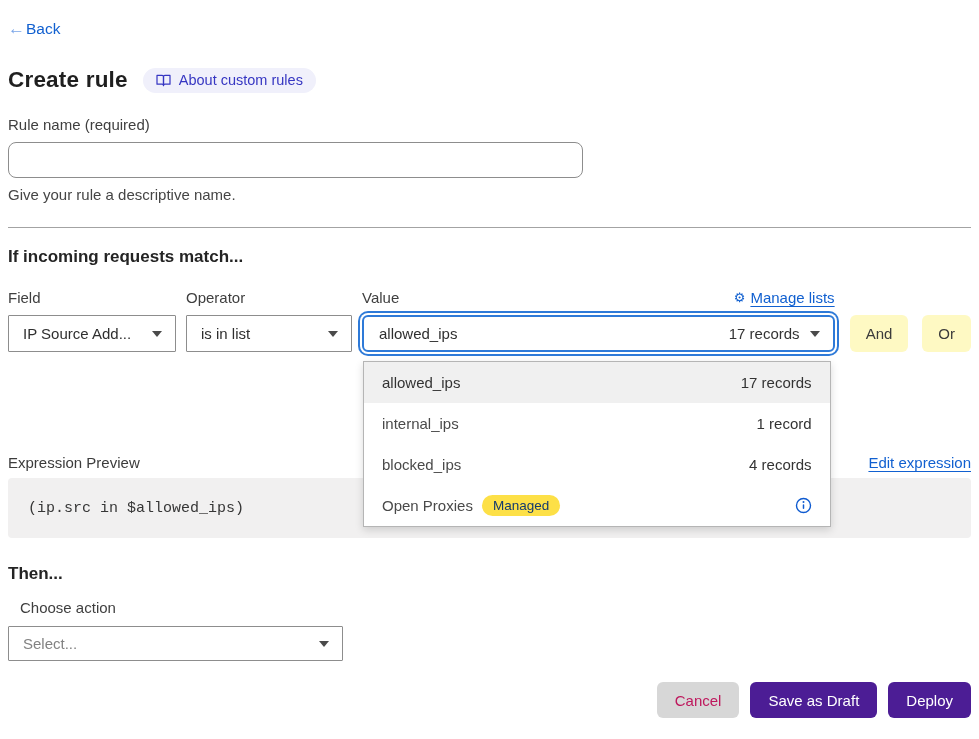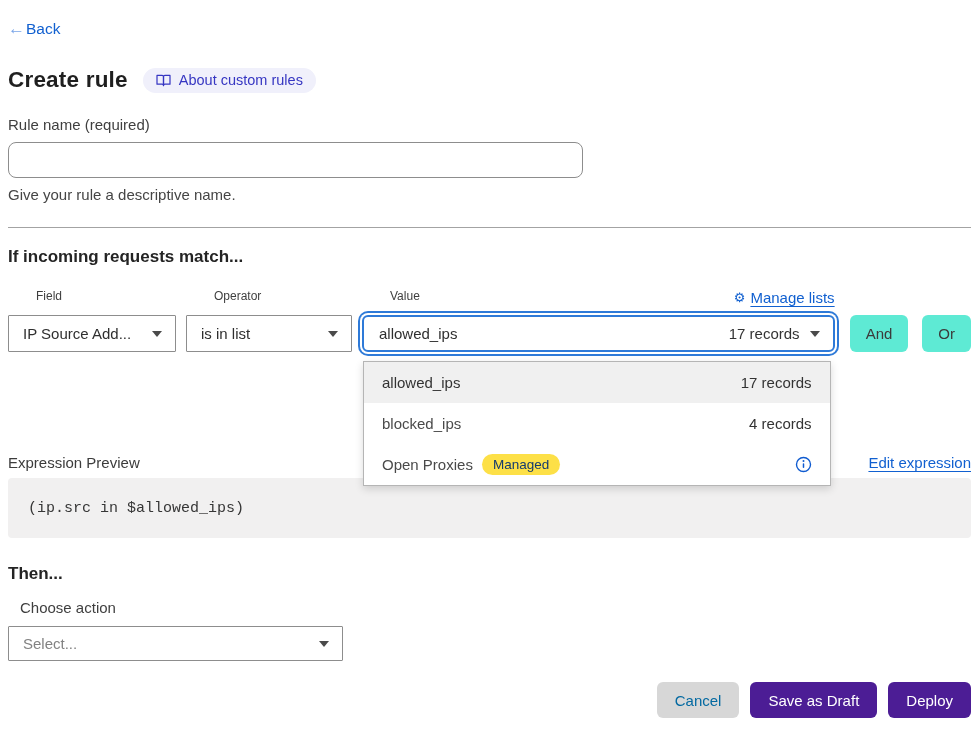--- a/index.html
+++ b/index.html
@@ -46,21 +46,21 @@
 
   hr.section-divider {
     border: none; border-top: 1px solid #a3a3a3;
     margin: 23px -8px 0 -8px;
   }
 
   .section-heading { margin: 18px 0 0 0; font-size: 17px; font-weight: 700; color: #242424; line-height: 22px; }
 
   
   .builder-row { margin-top: 21px; display: flex; align-items: flex-start; }
-  .col-label { font-size: 12px; color: #3f3f3f; height: 17px; margin-bottom: 9px; margin-left: 28px; }
+  .col-label { font-size: 15px; color: #3f3f3f; height: 17px; margin-bottom: 9px; }
   .select-box {
     height: 37px; border: 1px solid #8d8d8d; border-radius: 1px;
     display: flex; align-items: center; justify-content: space-between;
     padding: 0 13px 0 14px; font-size: 15px; color: #2f2f2f;
     background: #fff; cursor: pointer;
   }
   .caret {
     width: 0; height: 0; flex: none;
     border-left: 5px solid transparent; border-right: 5px solid transparent;
     border-top: 6px solid #4a4a4a; margin-left: 10px;
@@ -77,21 +77,21 @@
   .value-select {
     height: 37px; border: 2px solid #2e7ad8; border-radius: 6px;
     box-shadow: 0 0 0 2px #ffffff, 0 0 0 4px #2e7ad8;
     display: flex; align-items: center; justify-content: space-between;
     padding: 0 13px 0 15px; font-size: 15px; color: #2f2f2f; background: #fff; cursor: pointer;
   }
   .value-right { display: flex; align-items: center; color: #333; }
   .col-logic { margin-left: 15px; display: flex; gap: 14px; padding-top: 26px; }
   .logic-btn {
     height: 37px; padding: 0 16px; border: none; border-radius: 6px;
-    background: #5eead4; color: #3b3b3b; font-family: "Liberation Sans", sans-serif;
+    background: #fef9c3; color: #3b3b3b; font-family: "Liberation Sans", sans-serif;
     font-size: 15px; cursor: pointer;
   }
 
   
   .list-dropdown {
     position: absolute; top: 72px; left: 1px; right: 4px; z-index: 10;
     background: #ffffff; border: 1px solid #b5b5b5;
     box-shadow: 0 3px 8px rgba(0,0,0,.15);
   }
   .list-row {
@@ -122,21 +122,21 @@
   .action-label { margin-top: 14px; margin-left: 12px; }
   .action-select { margin-top: 9px; width: 335px; height: 35px; }
   .placeholder-text { color: #828282; }
 
   
   .footer-row { margin-top: 21px; display: flex; justify-content: flex-end; gap: 11px; }
   .btn {
     height: 36px; border: none; border-radius: 6px; padding: 0 18px;
     font-family: "Liberation Sans", sans-serif; font-size: 15px; cursor: pointer;
   }
-  .btn-neutral { background: #d7d7d7; color: #0369a1; }
+  .btn-neutral { background: #d7d7d7; color: #be185d; }
   .btn-primary { background: #4c1d95; color: #ffffff; }
 </style>
 </head>
 <body>
 
 <div class="back-row">
   <a class="back-link">
     <span class="back-arrow">←</span>
       <span class="back-text">Back</span>
   </a>
@@ -193,20 +193,24 @@
       <span class="value-right">
         <span>17 records</span>
         <span class="caret"></span>
       </span>
     </div>
 
     <div class="list-dropdown">
       <div class="list-row selected">
         <span>allowed_ips</span>
         <span class="row-meta">17 records</span>
+      </div>
+      <div class="list-row">
+        <span>internal_ips</span>
+        <span class="row-meta">1 record</span>
       </div>
       <div class="list-row">
         <span>blocked_ips</span>
         <span class="row-meta">4 records</span>
       </div>
       <div class="list-row">
         <span class="row-left">
           <span>Open Proxies</span>
           <span class="managed-badge">Managed</span>
         </span>

